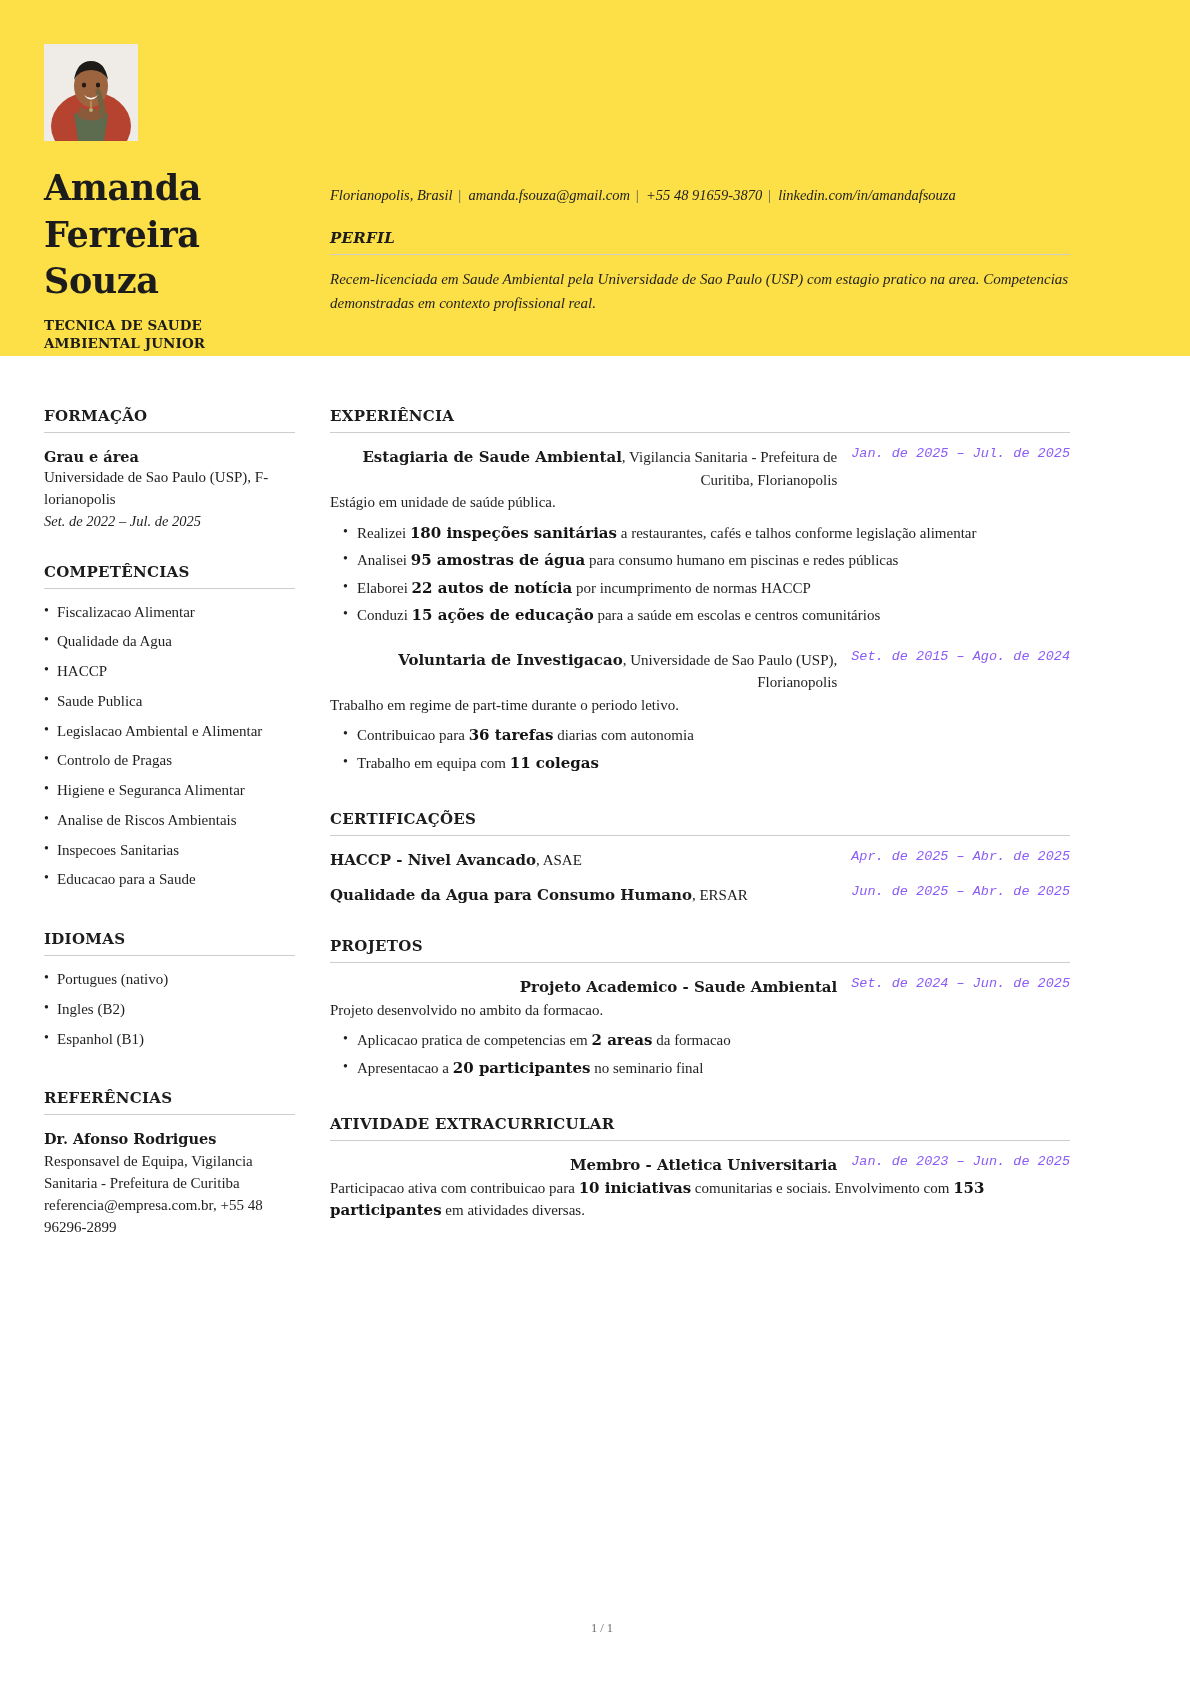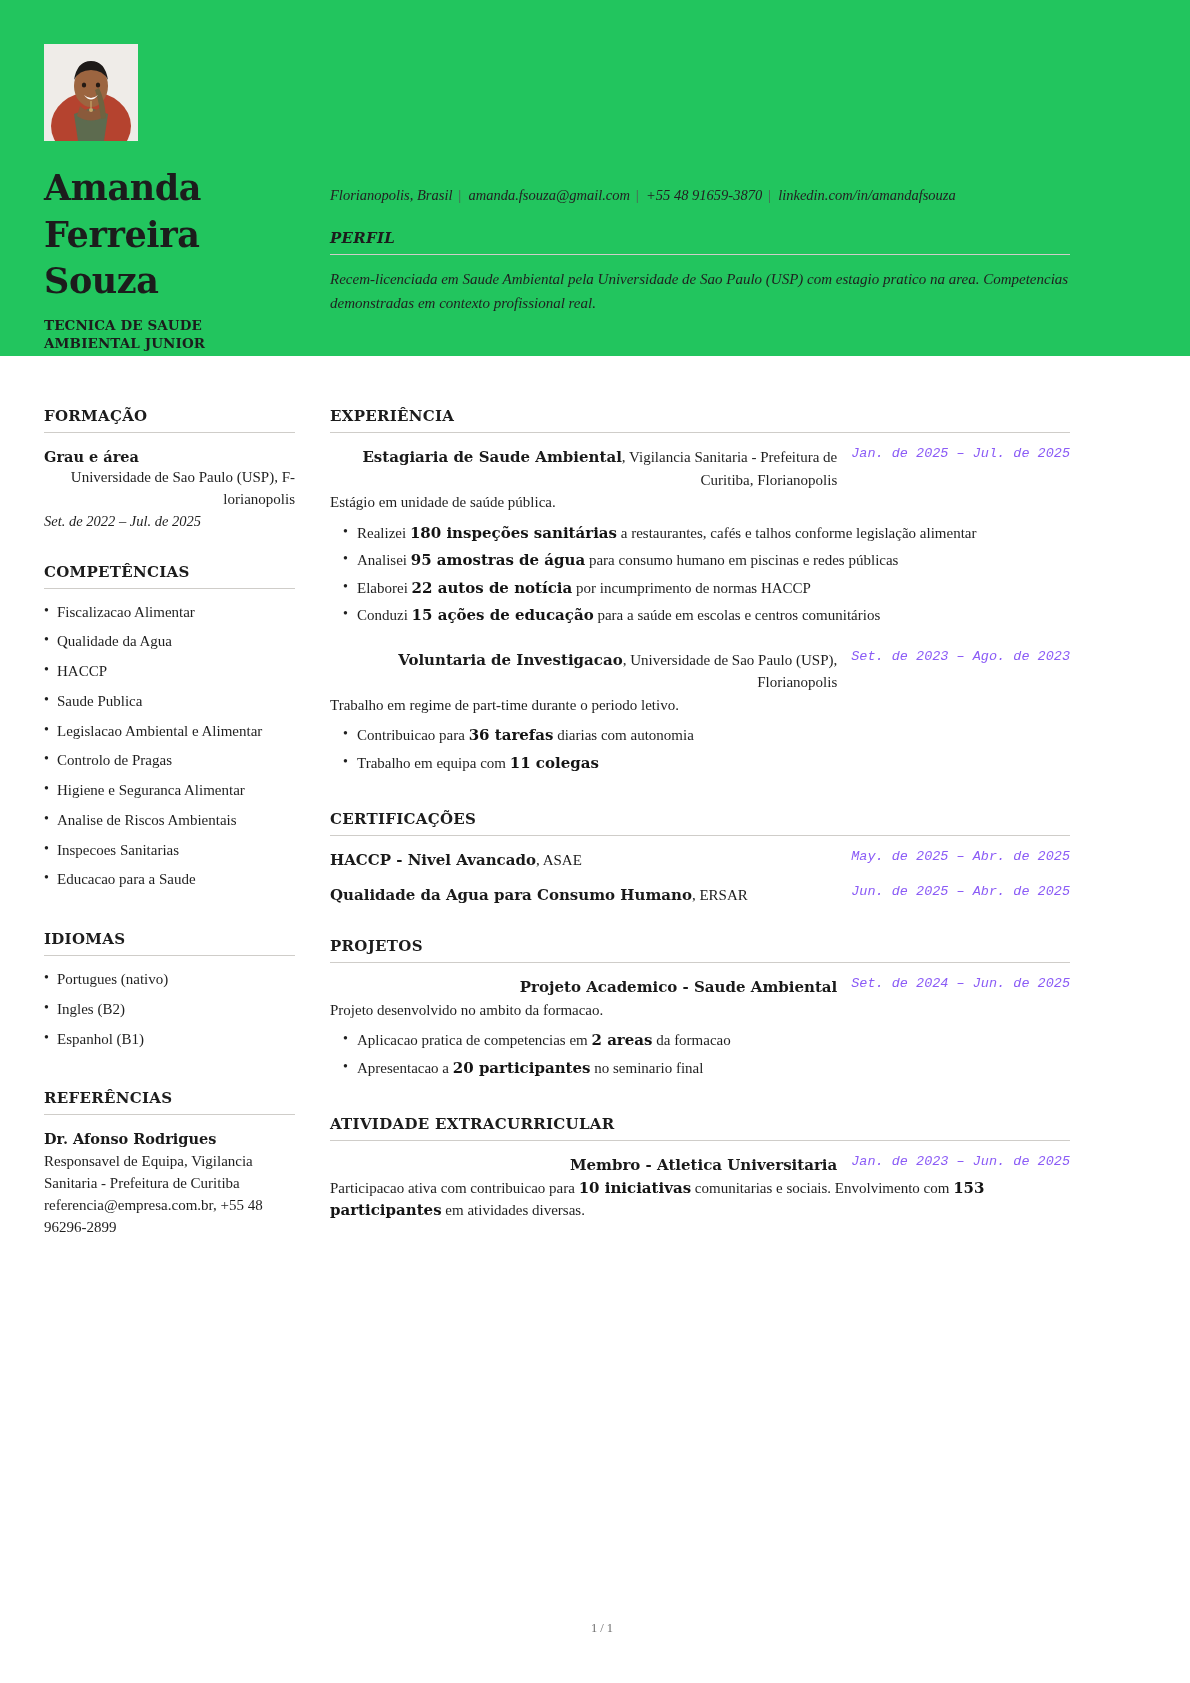--- a/index.html
+++ b/index.html
@@ -20,21 +20,21 @@
     width: 1190px;
     min-height: 1683px;
     background: #ffffff;
     overflow: hidden;
   }
 
   
   .header-band {
     position: relative;
     display: flex;
-    background: #22c55e;
+    background: #fde047;
     padding: 0;
     min-height: 356px;
   }
 
   .header-left {
     width: 325px;
     flex: 0 0 325px;
     padding: 44px 30px 0 44px;
   }
 
@@ -134,21 +134,20 @@
     font-family: "DejaVu Serif", "Liberation Serif", serif;
     font-weight: bold;
     font-size: 14.5px;
     line-height: 1.45;
     color: #1a1a1a;
   }
   .edu-school {
     font-size: 15px;
     line-height: 1.45;
     color: #1f1f1f;
-    text-align: right;
   }
   .edu-dates {
     font-size: 14.5px;
     font-style: italic;
     line-height: 1.45;
     color: #1f1f1f;
   }
 
   .side-list { list-style: none; }
   .side-list li {
@@ -379,38 +378,38 @@
               <ul class="bullets">
                 <li>Realizei <b>180 inspeções sanitárias</b> a restaurantes, cafés e talhos conforme legislação alimentar</li>
                 <li>Analisei <b>95 amostras de água</b> para consumo humano em piscinas e redes públicas</li>
                 <li>Elaborei <b>22 autos de notícia</b> por incumprimento de normas HACCP</li>
                 <li>Conduzi <b>15 ações de educação</b> para a saúde em escolas e centros comunitários</li>
               </ul>
             </div>
             <div class="entry">
               <div class="entry-head">
                 <div class="entry-title-wrap"><span class="entry-title">Voluntaria de Investigacao</span><span class="entry-org">, Universidade de Sao Paulo (USP), Florianopolis</span></div>
-                <div class="entry-date">Set. de 2023 – Ago. de 2023</div>
+                <div class="entry-date">Set. de 2015 – Ago. de 2024</div>
               </div>
               <div class="entry-sub">Trabalho em regime de part-time durante o periodo letivo.</div>
               <ul class="bullets">
                 <li>Contribuicao para <b>36 tarefas</b> diarias com autonomia</li>
                 <li>Trabalho em equipa com <b>11 colegas</b></li>
               </ul>
             </div>
           </div>
       </section>
 
       <section class="main-section">
         <div class="sec-head">CERTIFICAÇÕES</div>
         <div class="sec-rule"></div>
         <div id="certification-rows">
             <div class="cert-row">
               <div class="cert-text"><span class="cert-name">HACCP - Nivel Avancado</span><span>, ASAE</span></div>
-              <div class="entry-date">May. de 2025 – Abr. de 2025</div>
+              <div class="entry-date">Apr. de 2025 – Abr. de 2025</div>
             </div>
             <div class="cert-row">
               <div class="cert-text"><span class="cert-name">Qualidade da Agua para Consumo Humano</span><span>, ERSAR</span></div>
               <div class="entry-date">Jun. de 2025 – Abr. de 2025</div>
             </div>
           </div>
       </section>
 
       <section class="main-section">
         <div class="sec-head">PROJETOS</div>

